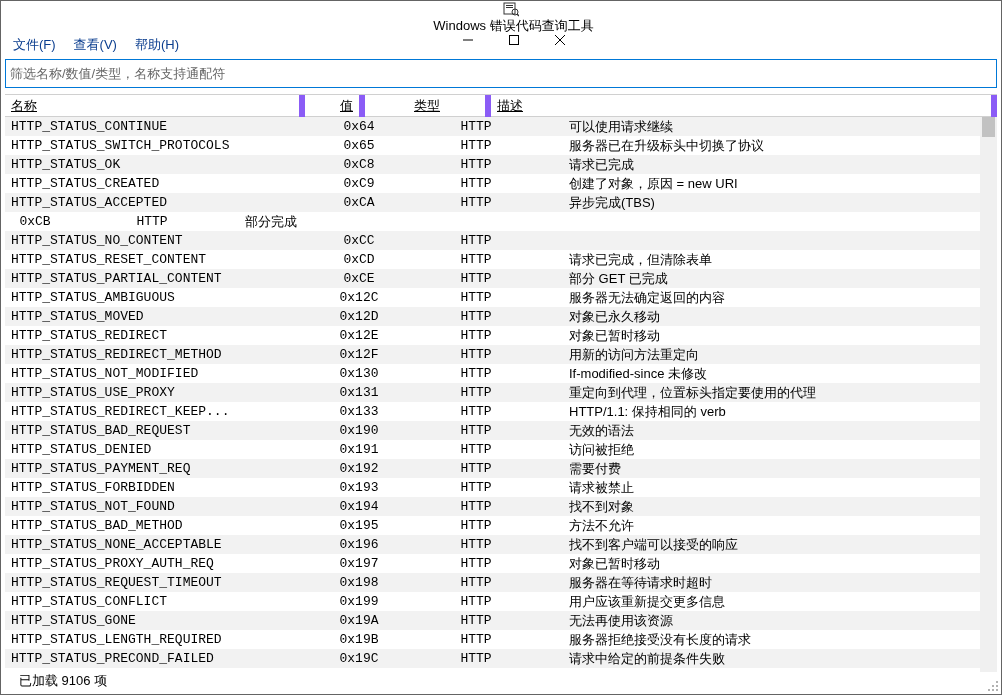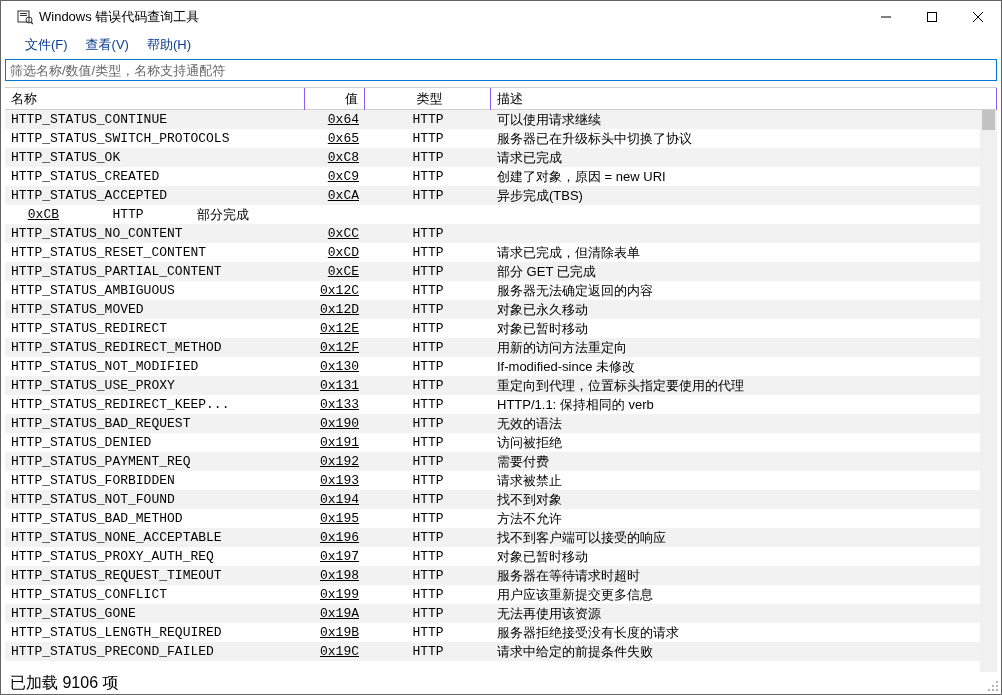--- a/index.html
+++ b/index.html
@@ -16,23 +16,24 @@
   border: 1px solid #646464;
   display: flex;
   flex-direction: column;
   background: #fff;
   position: relative;
 }
 .titlebar {
   height: 32px;
   display: flex;
   align-items: center;
-  padding: 0 0 0 16px;
+  padding: 0 0 0 25px;
   background: #fff;
   flex-shrink: 0;
+  flex-direction: column;
 }
 .titlebar-icon {
   width: 16px;
   height: 16px;
   margin-right: 6px;
   display: inline-flex;
   align-items: center;
   justify-content: center;
 }
 .titlebar-title {
@@ -52,34 +53,34 @@
   justify-content: center;
   font-family: "Segoe MDL2 Assets", sans-serif;
   cursor: pointer;
 }
 .win-btn svg { pointer-events: none; }
 
 .menubar {
   height: 24px;
   display: flex;
   align-items: center;
-  padding: 0 16px;
+  padding: 0 4px;
   gap: 2px;
   flex-shrink: 0;
 }
 .menu-item {
   padding: 2px 8px;
   font-size: 13px;
   color: #0b3e8f;
   cursor: pointer;
 }
 
 .filter-input {
   margin: 2px 4px;
-  height: 22px;
+  height: 29px;
   border: 1px solid #0078d7;
   padding: 0 4px;
   font-size: 13px;
   font-family: inherit;
   outline: none;
   flex-shrink: 0;
 }
 .filter-input::placeholder { color: #666; }
 
 .table-wrap {
@@ -93,50 +94,52 @@
   display: flex;
   background: #fff;
   border-bottom: 1px solid #d0d0d0;
   height: 22px;
   align-items: center;
 }
 .th {
   padding: 2px 6px;
   font-size: 13px;
   color: #000;
-  border-right: 1px solid #8b5cf6;
+  border-right: 6px solid #8b5cf6;
   white-space: nowrap;
   overflow: hidden;
+  text-decoration: underline;
 }
 .col-name { width: 300px; }
 .col-value { width: 60px; text-align: right; }
 .col-type { width: 126px; padding-left: 10px; text-align: center;}
 .col-desc { flex: 1; }
 
 .tbody {
   overflow-y: hidden;
   height: calc(100% - 22px);
   position: relative;
 }
 .row {
   display: flex;
   height: 19px;
   align-items: center;
   font-family: "Consolas", "Courier New", monospace;
   font-size: 13px;
+  gap: 24px;
 }
 .row:nth-child(odd) { background: #f2f2f2; }
 .row:nth-child(even) { background: #ffffff; }
 .td {
   padding: 0 6px;
   white-space: nowrap;
   overflow: hidden;
   text-overflow: ellipsis;
 }
-.td.col-value { text-align: right; text-decoration: underline; }
+.td.col-value { text-align: center; }
 .td.col-desc { font-family: "Microsoft YaHei", sans-serif; }
 
 .scrollbar {
   position: absolute;
   right: 0;
   top: 22px;
   bottom: 0;
   width: 17px;
   background: #f0f0f0;
 }
@@ -145,23 +148,22 @@
   top: 0;
   left: 2px;
   right: 2px;
   height: 20px;
   background: #c2c2c2;
 }
 
 .statusbar {
   height: 22px;
   display: flex;
-  align-items: center;
-  padding: 0 9px;
-  font-size: 16px;
+  padding: 0 18px;
+  font-size: 13px;
   flex-shrink: 0;
   position: relative;
 }
 .resize-grip {
   position: absolute;
   right: 2px;
   bottom: 2px;
   width: 14px;
   height: 14px;
 }

